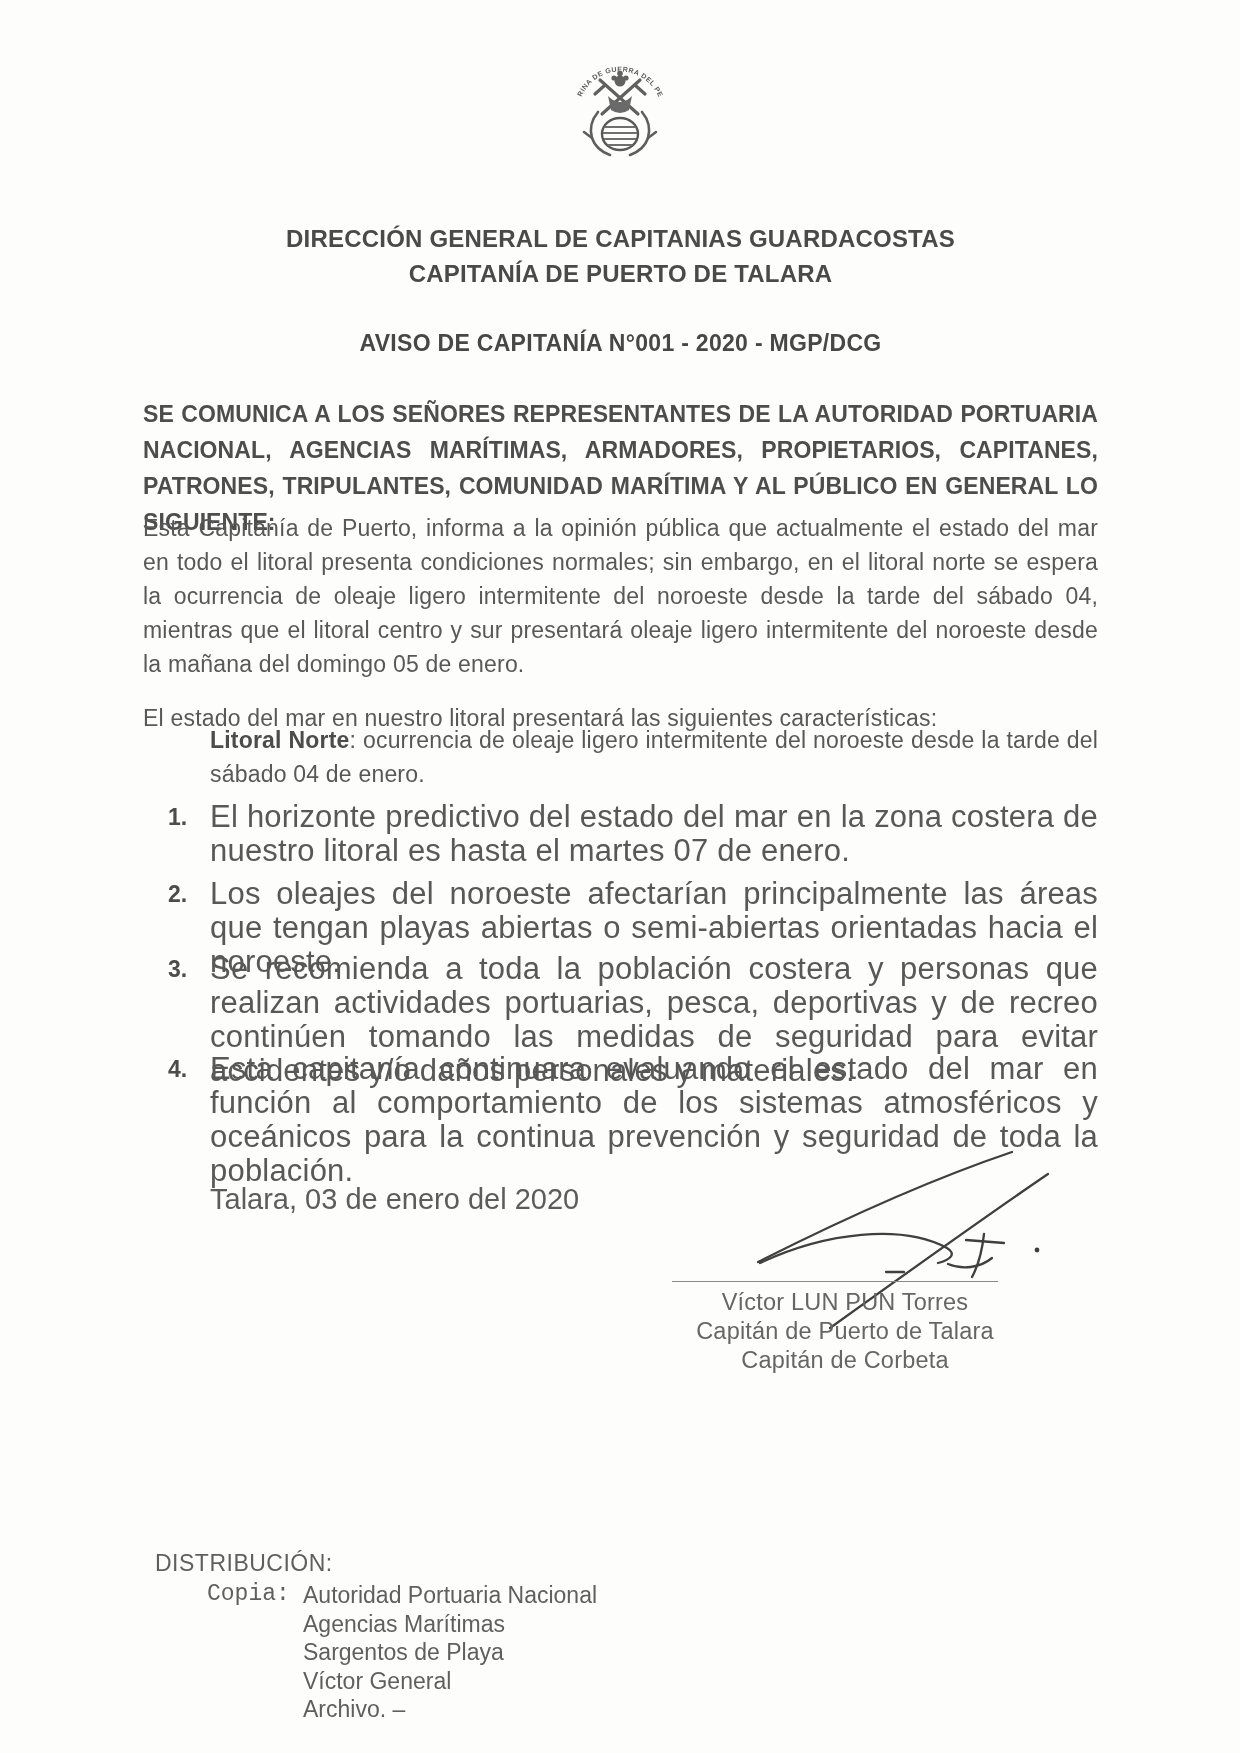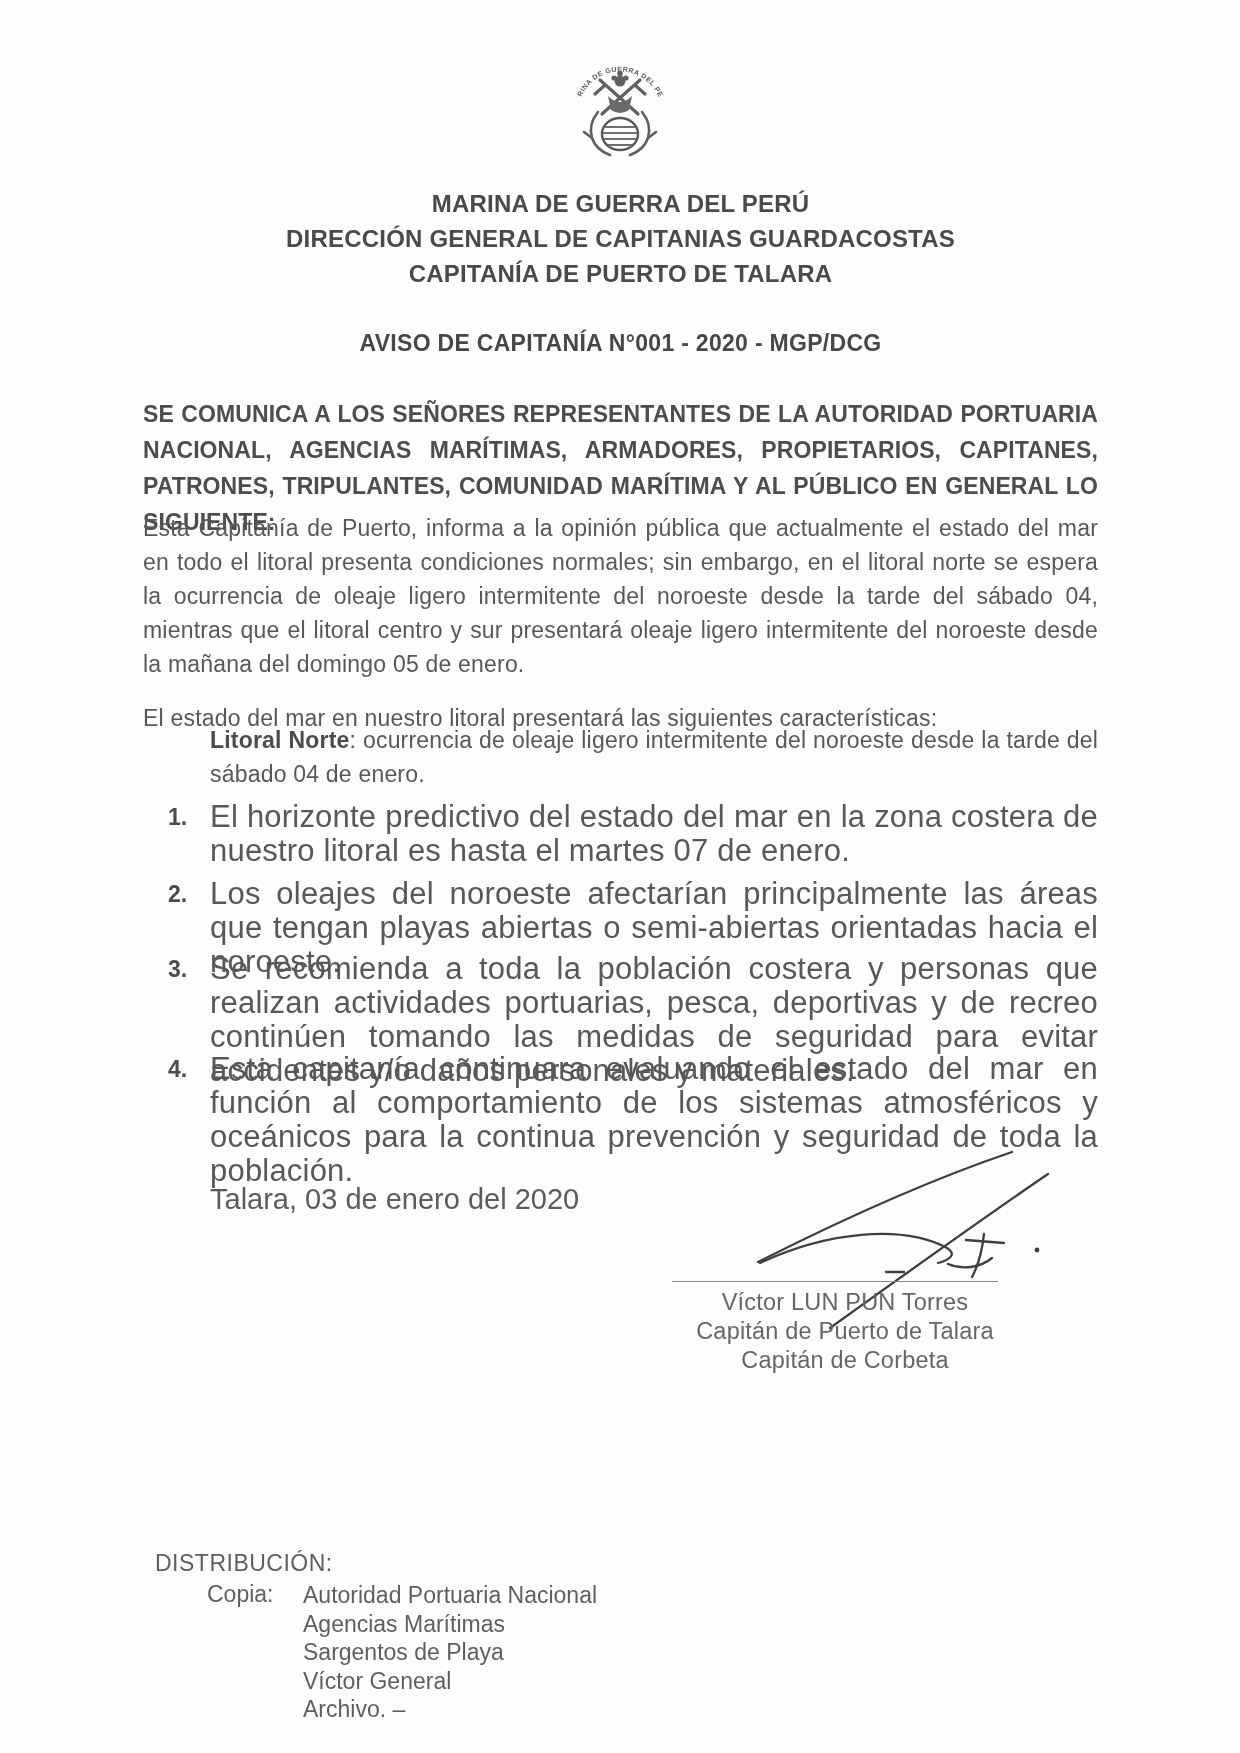--- a/index.html
+++ b/index.html
@@ -60,21 +60,21 @@
     left: 672px; top: 1281px; width: 326px; height: 0;
     border-top: 1.5px solid #8a8a8a;
   }
   .sig-block {
     left: 635px; top: 1288px; width: 420px;
     text-align: center;
     font-size: 23.5px; line-height: 29px;
     color: #666666; letter-spacing: 0.2px;
   }
   .dist-label { left: 155px; top: 1550px; font-size: 23px; color: #5f5f5f; letter-spacing: 0.5px; }
-  .copy-label { left: 207px; top: 1581px; font-size: 23px; color: #5f5f5f; }
+  .copy-label { left: 207px; top: 1581px; font-size: 23px; color: #5f5f5f; font-family: Liberation Mono, monospace; }
   .dist-items { left: 303px; top: 1581px; font-size: 23px; line-height: 28.5px; color: #5f5f5f; }
   .crest { left: 568px; top: 58px; width: 104px; height: 112px; }
   .sig-svg { left: 600px; top: 1100px; width: 460px; height: 230px; pointer-events: none; }
 </style>
 </head>
 <body>
 
 <div class="page">
 
   <svg class="abs crest" viewBox="0 0 104 112">
@@ -107,21 +107,20 @@
       <ellipse cx="52" cy="76" rx="18" ry="16" fill="none" stroke="#585858" stroke-width="2.4"></ellipse>
       <g stroke="#6f6f6f" stroke-width="2">
         <line x1="37" y1="69" x2="67" y2="69"></line>
         <line x1="35" y1="75" x2="69" y2="75"></line>
         <line x1="36" y1="81" x2="68" y2="81"></line>
         <line x1="40" y1="87" x2="64" y2="87"></line>
       </g>
     </g>
   </svg>
 
-  <div class="abs hdr center" style="top:186px">MARINA DE GUERRA DEL PERÚ</div>
   <div class="abs hdr center" style="top:221px">DIRECCIÓN GENERAL DE CAPITANIAS GUARDACOSTAS</div>
   <div class="abs hdr center" style="top:256px">CAPITANÍA DE PUERTO DE TALARA</div>
 
   <div class="abs title center" style="top:330px">AVISO DE CAPITANÍA N°001 - 2020 - MGP/DCG</div>
 
   <div class="abs intro just" style="top:396px">SE COMUNICA A LOS SEÑORES REPRESENTANTES DE LA AUTORIDAD PORTUARIA NACIONAL, AGENCIAS MARÍTIMAS, ARMADORES, PROPIETARIOS, CAPITANES, PATRONES, TRIPULANTES, COMUNIDAD MARÍTIMA Y AL PÚBLICO EN GENERAL LO SIGUIENTE:</div>
 
   <div class="abs body-par just" style="top:511px">Esta Capitanía de Puerto, informa a la opinión pública que actualmente el estado del mar en todo el litoral presenta condiciones normales; sin embargo, en el litoral norte se espera la ocurrencia de oleaje ligero intermitente del noroeste desde la tarde del sábado 04, mientras que el litoral centro y sur presentará oleaje ligero intermitente del noroeste desde la mañana del domingo 05 de enero.</div>
 
   <div class="abs body-par" style="top:701px">El estado del mar en nuestro litoral presentará las siguientes características:</div>

